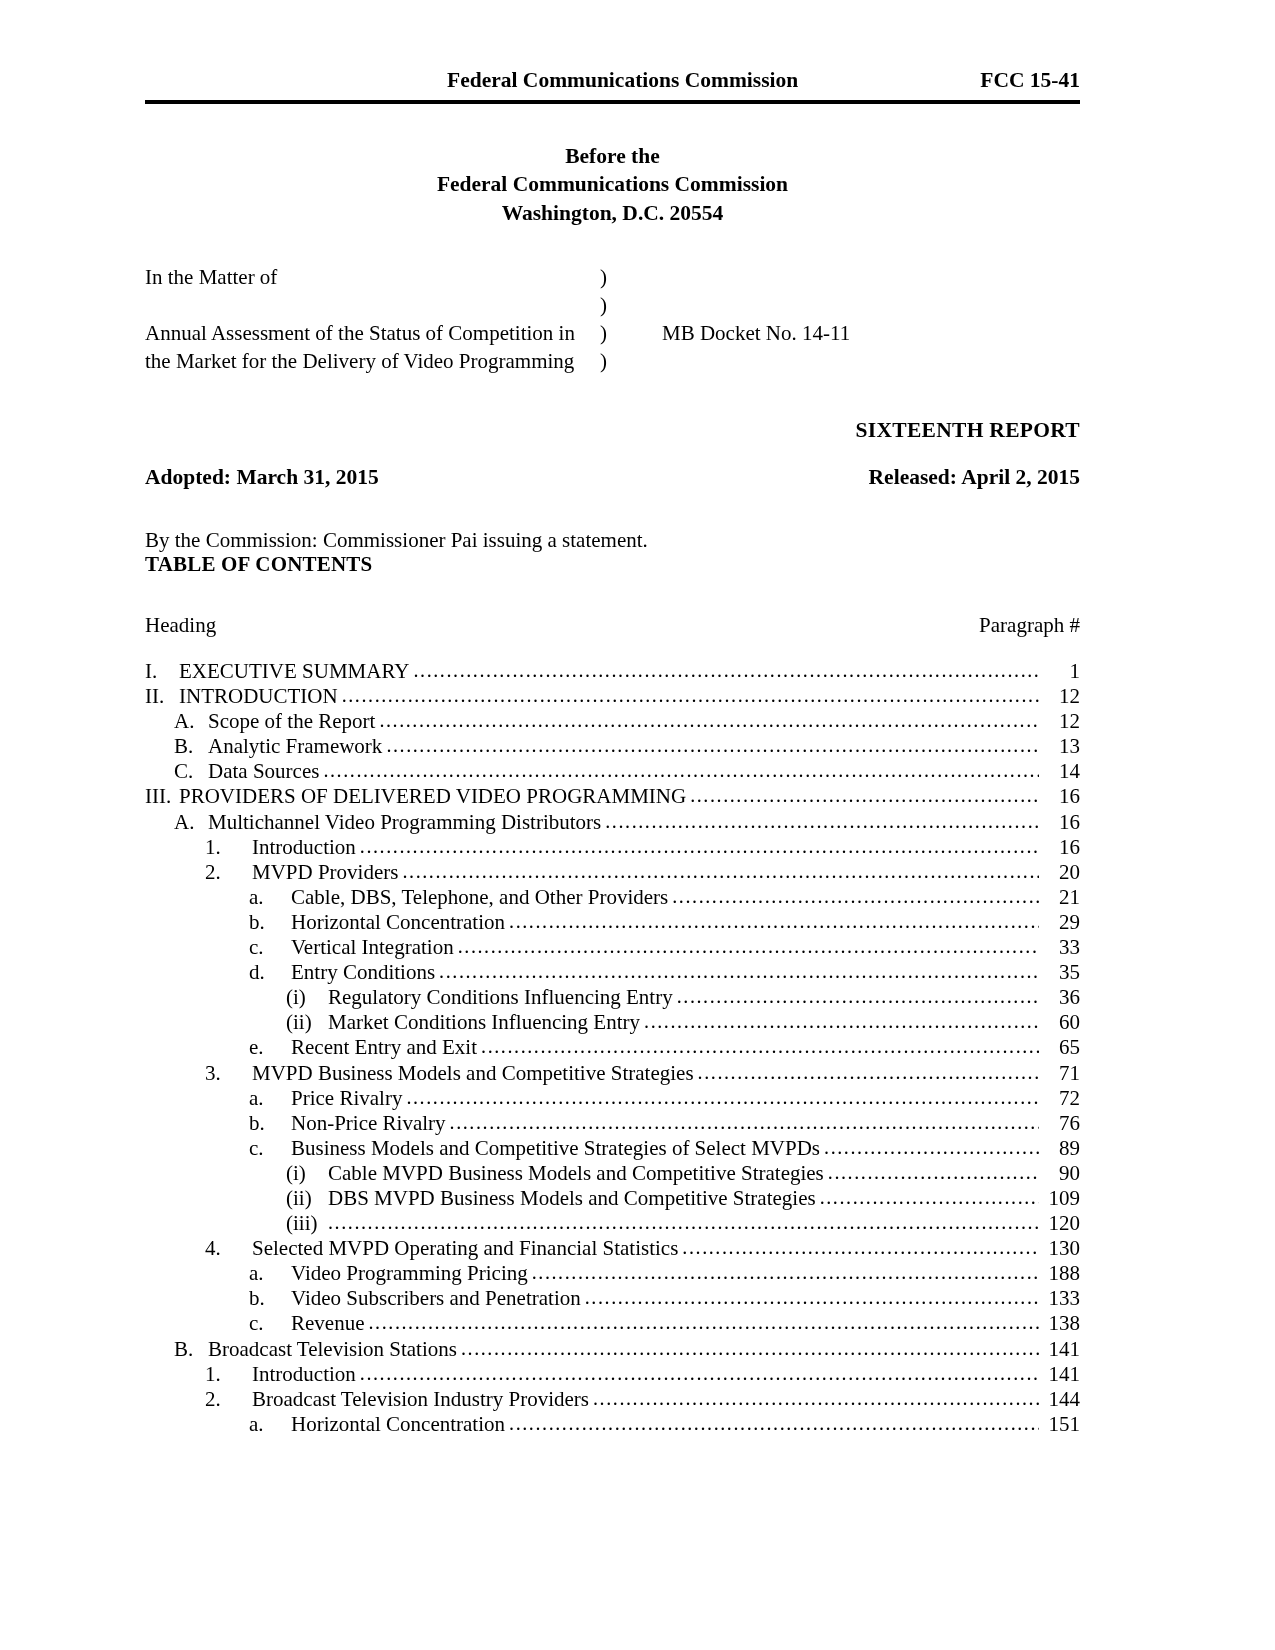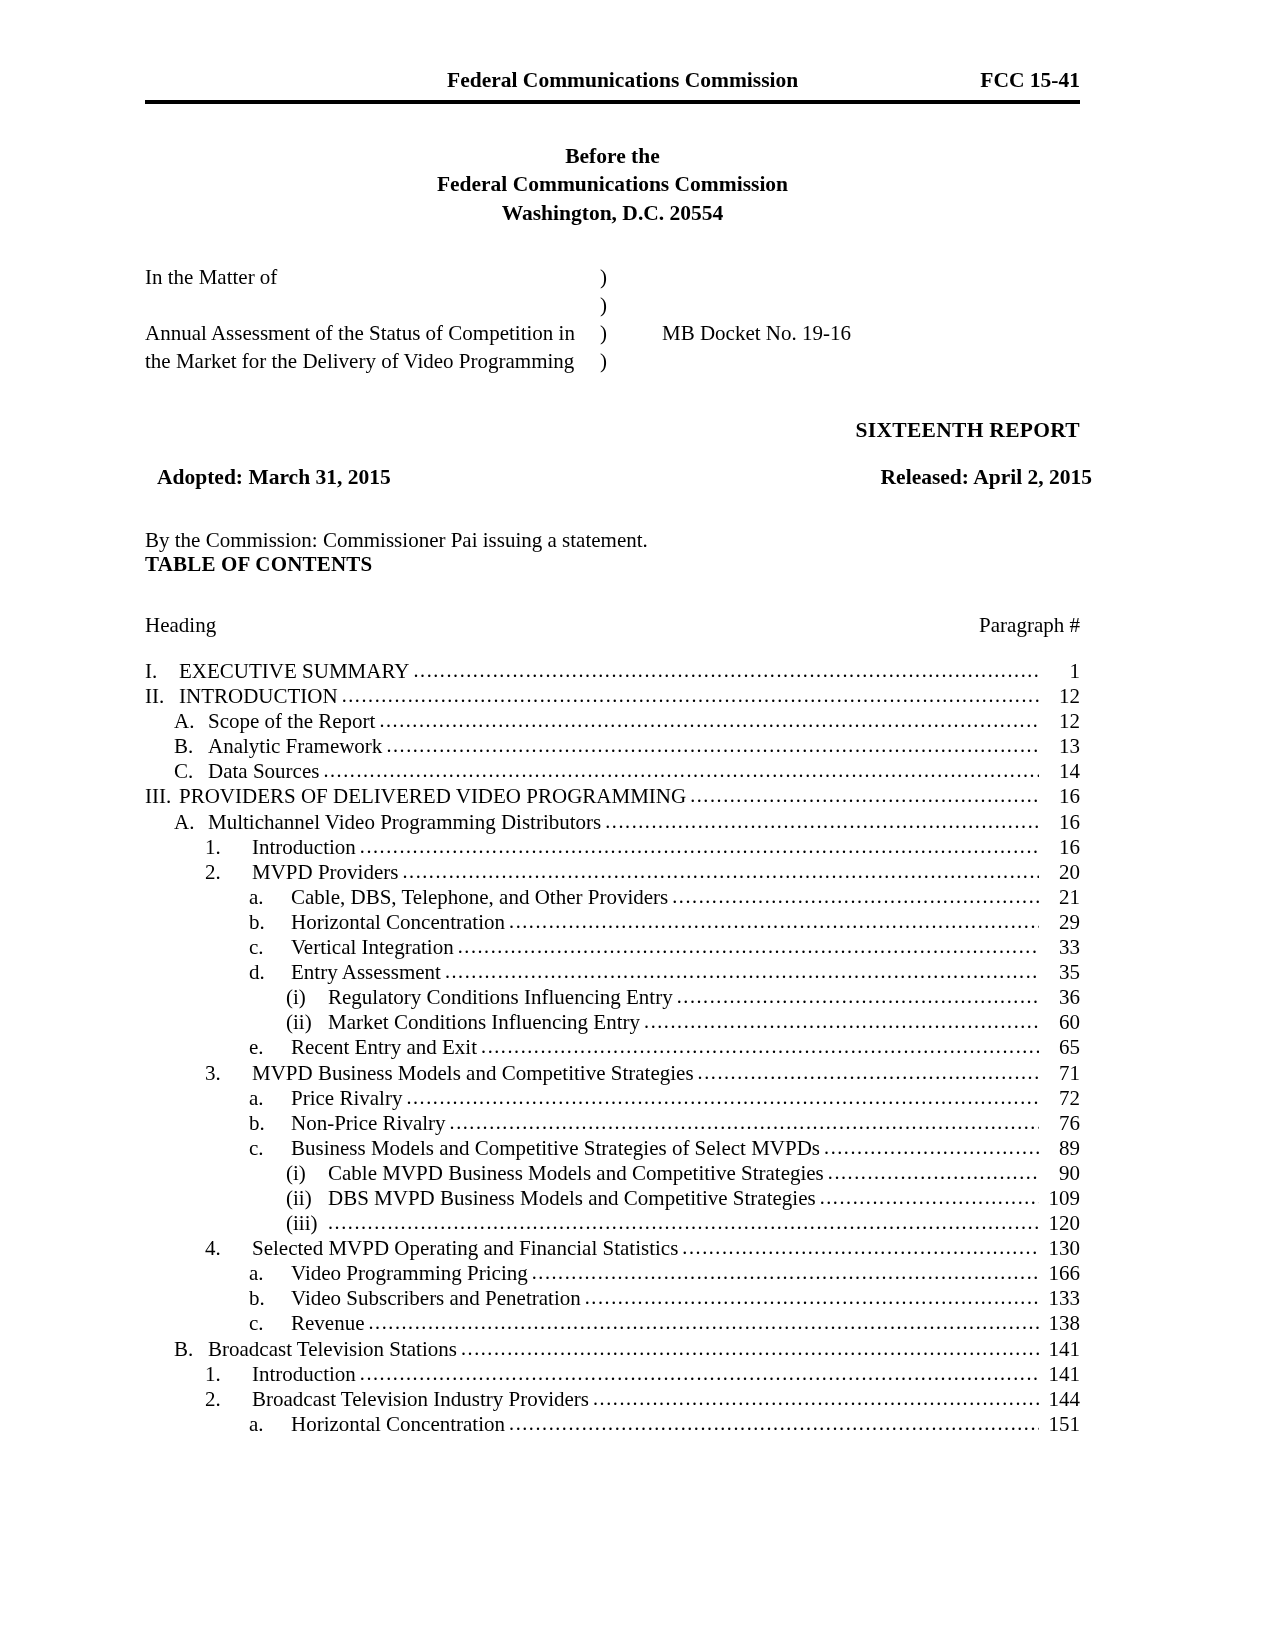--- a/index.html
+++ b/index.html
@@ -101,21 +101,21 @@
     width: 935px;
     text-align: right;
     font-weight: bold;
     font-size: 21.5px;
     letter-spacing: 0.3px;
   }
 
   
   .dates-row {
     position: absolute;
-    left: 157px;
+    left: 145px;
     top: 465px;
     width: 935px;
     display: flex;
     justify-content: space-between;
     font-weight: bold;
     font-size: 21.5px;
     text-align: center;
   }
 
   
@@ -224,21 +224,21 @@
       <span class="matter-right"></span>
     </div>
     <div class="matter-row">
       <span class="matter-left blank-line">&nbsp;</span>
       <span class="matter-paren">)</span>
       <span class="matter-right"></span>
     </div>
     <div class="matter-row">
       <span class="matter-left">Annual Assessment of the Status of Competition in</span>
       <span class="matter-paren">)</span>
-      <span class="matter-right">MB Docket No. 19-16</span>
+      <span class="matter-right">MB Docket No. 14-11</span>
     </div>
     <div class="matter-row">
       <span class="matter-left">the Market for the Delivery of Video Programming</span>
       <span class="matter-paren">)</span>
       <span class="matter-right"></span>
     </div>
   </div>
 
   <div class="report-title">SIXTEENTH REPORT</div>
 
@@ -324,21 +324,21 @@
         <span class="toc-page">29</span>
       </div>
       <div class="toc-row lvl-4">
         <span class="toc-num">c.</span>
         <span class="toc-label">Vertical Integration</span>
         <span class="toc-leader">..................................................................................................................................................................................................</span>
         <span class="toc-page">33</span>
       </div>
       <div class="toc-row lvl-4">
         <span class="toc-num">d.</span>
-        <span class="toc-label">Entry Assessment</span>
+        <span class="toc-label">Entry Conditions</span>
         <span class="toc-leader">..................................................................................................................................................................................................</span>
         <span class="toc-page">35</span>
       </div>
       <div class="toc-row lvl-5">
         <span class="toc-num">(i)</span>
         <span class="toc-label">Regulatory Conditions Influencing Entry</span>
         <span class="toc-leader">..................................................................................................................................................................................................</span>
         <span class="toc-page">36</span>
       </div>
       <div class="toc-row lvl-5">
@@ -397,21 +397,21 @@
       <div class="toc-row lvl-3">
         <span class="toc-num">4.</span>
         <span class="toc-label">Selected MVPD Operating and Financial Statistics</span>
         <span class="toc-leader">..................................................................................................................................................................................................</span>
         <span class="toc-page">130</span>
       </div>
       <div class="toc-row lvl-4">
         <span class="toc-num">a.</span>
         <span class="toc-label">Video Programming Pricing</span>
         <span class="toc-leader">..................................................................................................................................................................................................</span>
-        <span class="toc-page">166</span>
+        <span class="toc-page">188</span>
       </div>
       <div class="toc-row lvl-4">
         <span class="toc-num">b.</span>
         <span class="toc-label">Video Subscribers and Penetration</span>
         <span class="toc-leader">..................................................................................................................................................................................................</span>
         <span class="toc-page">133</span>
       </div>
       <div class="toc-row lvl-4">
         <span class="toc-num">c.</span>
         <span class="toc-label">Revenue</span>

